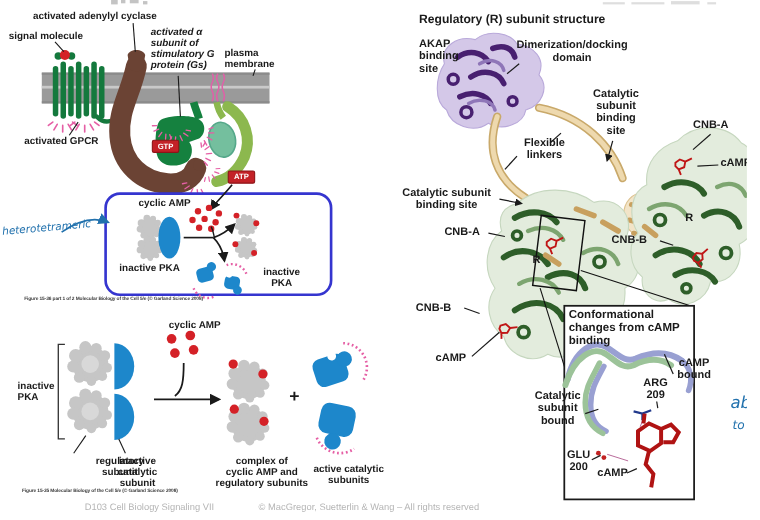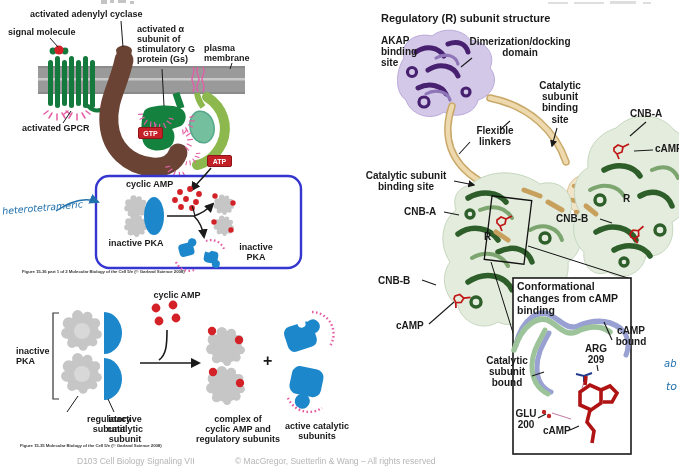--- a/index.html
+++ b/index.html
@@ -383,21 +383,21 @@
       <path d="M532,376 L544,372"></path>
       <path d="M538,418 L546,414"></path>
       <path d="M570,430 L579,426"></path>
       <path d="M597,365 L598,371"></path>
     </g>
   </g>
 </svg>
 
 <div class="lbl" style="left:30px;top:9px;width:165px;">activated adenylyl cyclase</div>
 <div class="lbl" style="left:8px;top:27px;width:95px;">signal molecule</div>
-<div class="lbl" style="left:137px;top:24px;width:72px;">activated α
+<div class="lbl" style="left:137px;top:24px;width:72px;font-style:italic;">activated α
 subunit of
 stimulatory G
 protein (Gs)</div>
 <div class="lbl" style="left:204px;top:43px;width:62px;">plasma
 membrane</div>
 <div class="lbl" style="left:22px;top:123px;width:90px;">activated GPCR</div>
 <div class="badge" style="left:138px;top:127px;">GTP</div>
 <div class="badge" style="left:207px;top:155px;">ATP</div>
 
 <div class="lbl" style="left:126px;top:179px;width:60px;">cyclic AMP</div>
@@ -456,16 +456,16 @@
 <div class="lbl rp c" style="left:580px;top:343px;width:32px;">ARG
 209</div>
 <div class="lbl rp c" style="left:482px;top:355px;width:50px;">Catalytic
 subunit
 bound</div>
 <div class="lbl rp c" style="left:511px;top:408px;width:30px;">GLU
 200</div>
 <div class="lbl rp" style="left:543px;top:425px;width:36px;">cAMP</div>
 
 <div class="lbl hand" style="left:2px;top:203px;width:80px;font-size:9.5px;transform:rotate(-5deg);">heterotetrameric</div>
-<div class="lbl hand" style="left:664px;top:358px;font-size:10px;">ab</div>
+<div class="lbl hand" style="left:664px;top:358px;font-size:15px;">ab</div>
 <div class="lbl hand" style="left:666px;top:381px;font-size:11px;">to</div>
 
 </div>
 
 </body></html>

